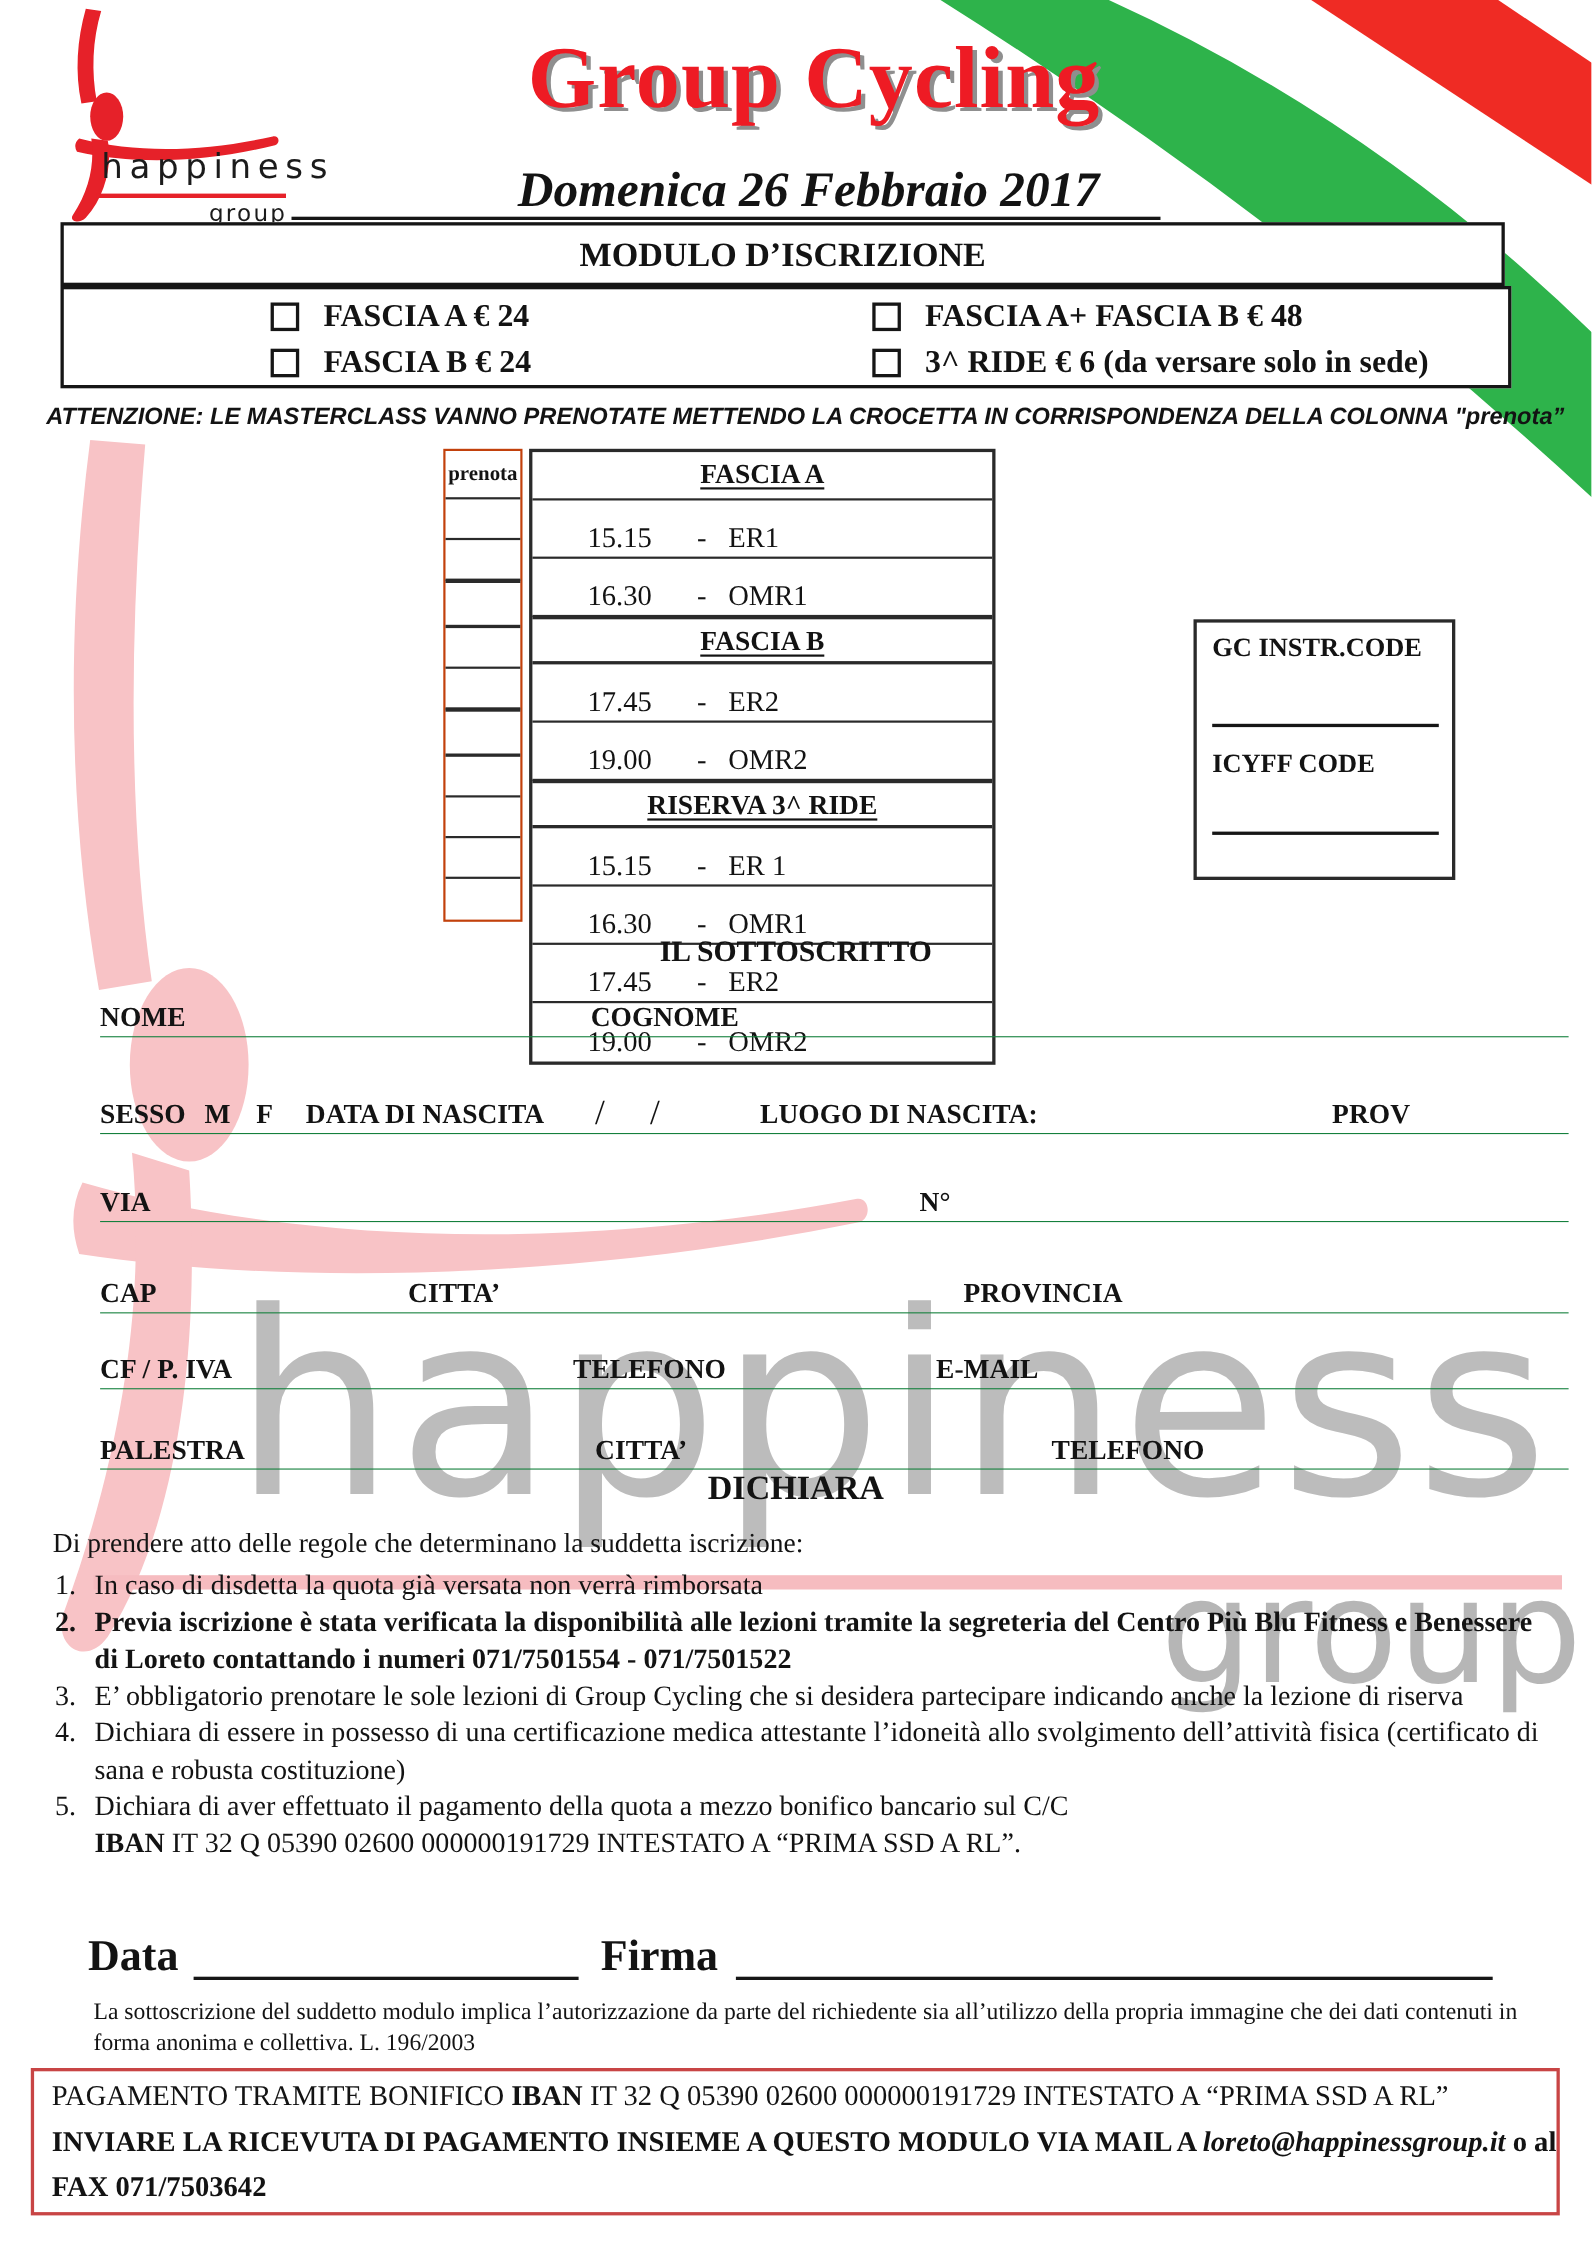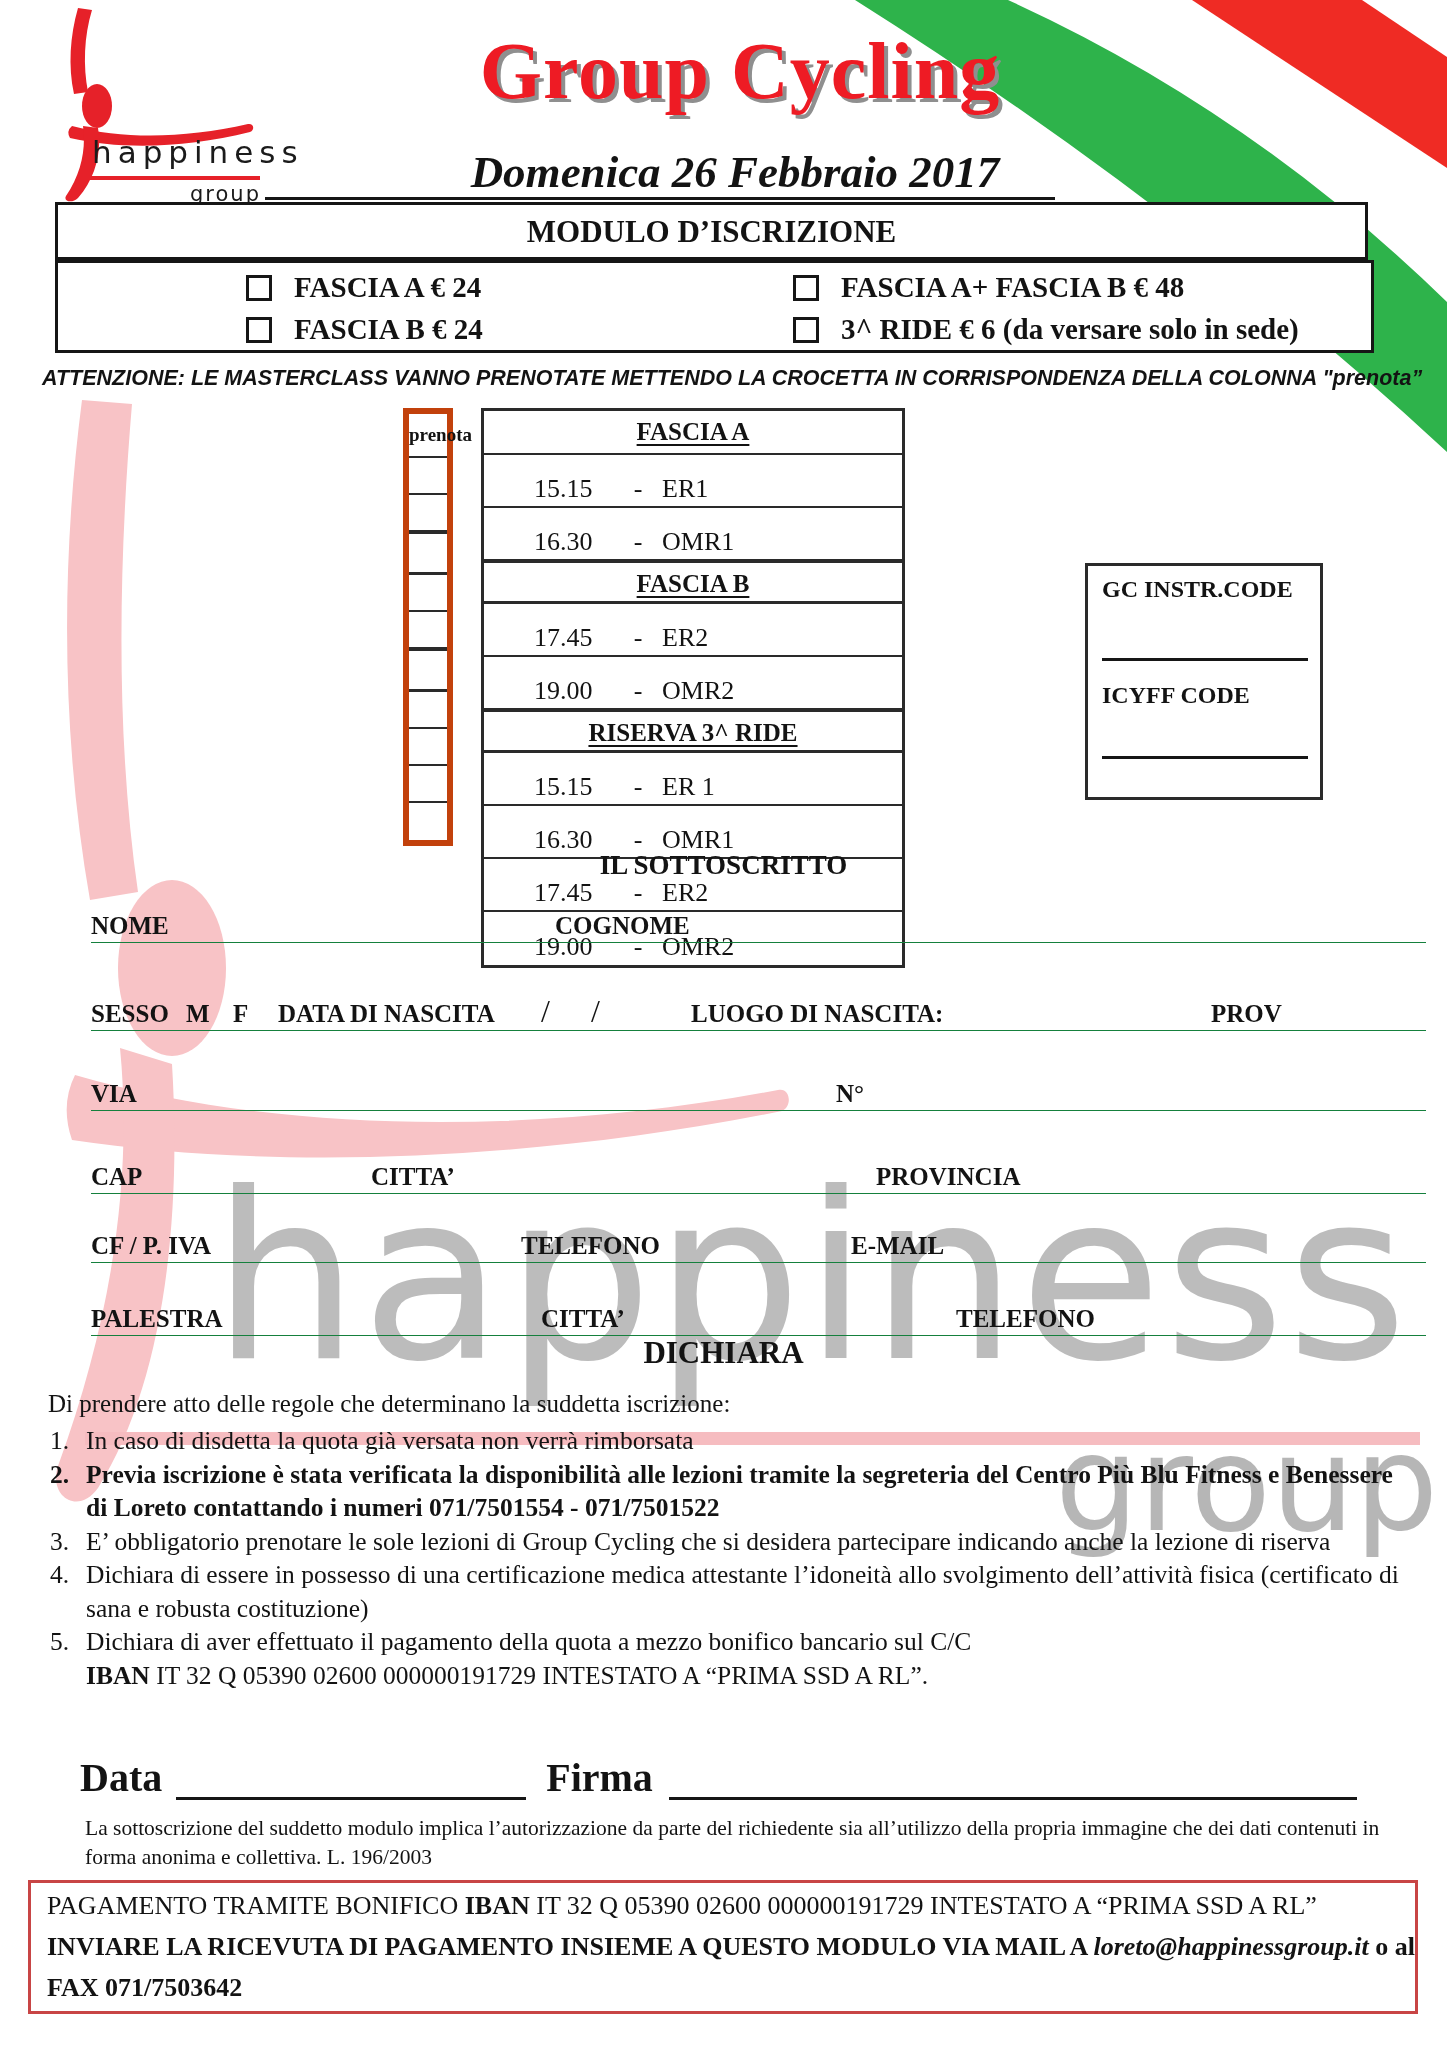--- a/index.html
+++ b/index.html
@@ -41,21 +41,21 @@
   .fee{position:absolute;display:flex;align-items:center;}
   .fee .box{width:26px;height:26px;border:3px solid #161616;background:#fff;box-sizing:border-box;}
   .fee .lbl{margin-left:22px;font-size:29px;font-weight:bold;white-space:nowrap;}
   .fee1{left:188px;top:8px;}  .fee2{left:188px;top:50px;}
   .fee3{left:735px;top:8px;}  .fee4{left:735px;top:50px;}
 
   .attention{left:42px;top:366px;width:1360px;font-family:"Liberation Sans",sans-serif;
              font-size:21.5px;font-weight:bold;font-style:italic;white-space:nowrap;}
 
   
-  .pcol{left:403px;top:408px;width:50px;border:6px solid #c2410c;background:#fff;box-sizing:border-box;}
+  .pcol{left:403px;top:408px;width:72px;border:2px solid #c2410c;background:#fff;box-sizing:border-box;}
   .mcol{left:481px;top:408px;width:424px;border:3px solid #2a2a2a;background:#fff;box-sizing:border-box;}
   .cell{box-sizing:border-box;border-bottom:2px solid #2a2a2a;}
   .cell.last{border-bottom:none;}
   .rh{height:44px;} .rd{height:37px;}
   .head-sep{border-top:3px solid #2a2a2a;border-bottom:3px solid #2a2a2a;margin-top:-1px;}
   .p-head{font-size:19px;font-weight:bold;text-align:center;line-height:42px;}
   .m-head{font-size:25px;font-weight:bold;text-align:center;line-height:42px;}
   .m-head span{text-decoration:underline;text-underline-offset:4px;}
   .m-data{display:flex;align-items:center;padding-left:50px;font-size:26px;margin-top:16px;}
   .m-data .t{width:80px;} .m-data .d{width:48px;text-align:center;} 
@@ -228,21 +228,21 @@
       <div class="clbl" style="top:10px;">GC INSTR.CODE</div>
       <div class="cline" style="top:92px;"></div>
       <div class="clbl" style="top:116px;">ICYFF CODE</div>
       <div class="cline" style="top:190px;"></div>
     </div>
 
     <div class="abs sottoscritto">IL SOTTOSCRITTO</div>
 
     <div class="abs frow" style="top:910px;">
       <span class="flbl" style="left:0;">NOME</span>
-      <span class="flbl" style="left:464px;">COGNOME</span>
+      <span class="flbl" style="left:446px;">COGNOME</span>
     </div>
 
     <div class="abs frow" style="top:998px;">
       <span class="flbl" style="left:0;">SESSO</span>
       <span class="flbl" style="left:95px;">M</span>
       <span class="flbl" style="left:142px;">F</span>
       <span class="flbl" style="left:187px;">DATA DI NASCITA</span>
       <span class="slash" style="left:450px;">/</span>
       <span class="slash" style="left:500px;">/</span>
       <span class="flbl" style="left:600px;">LUOGO DI NASCITA:</span>

